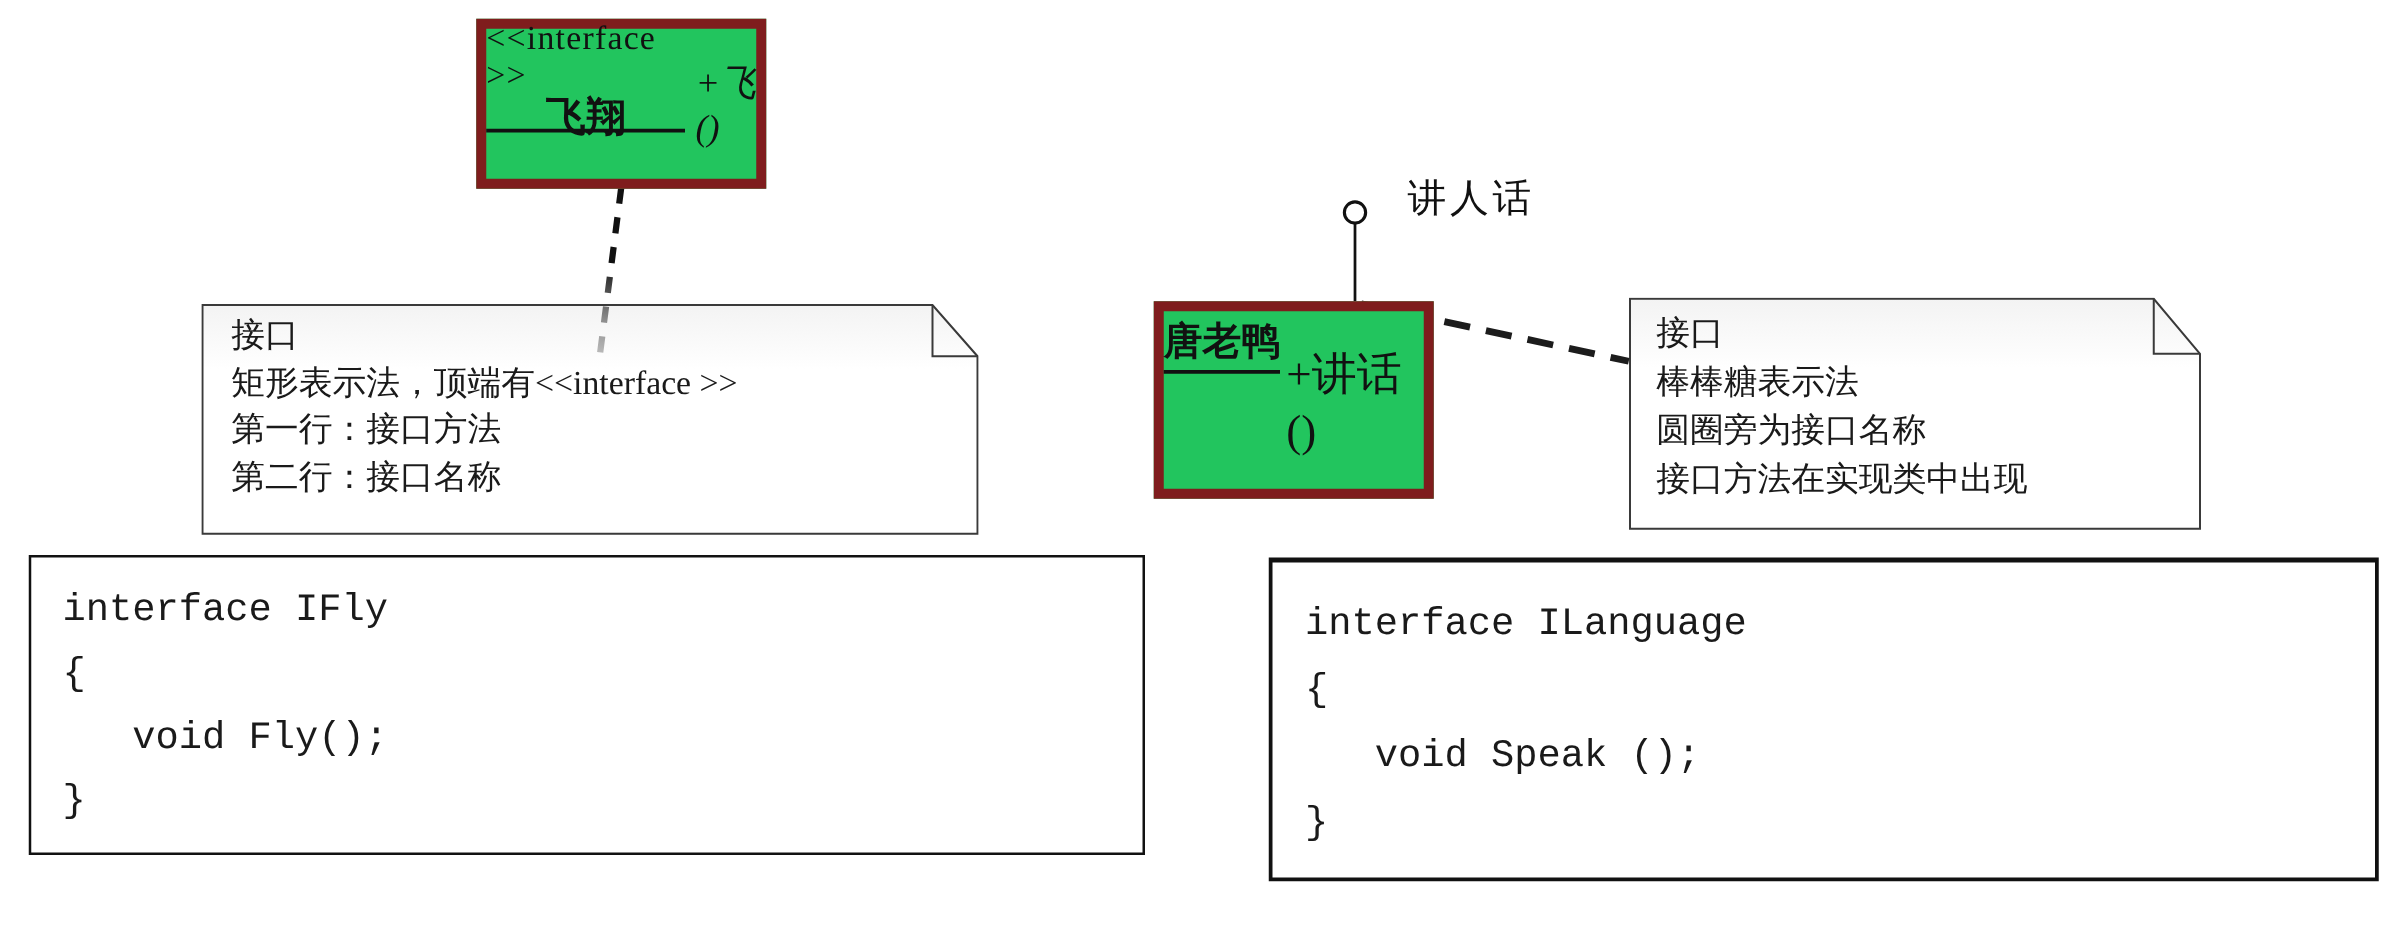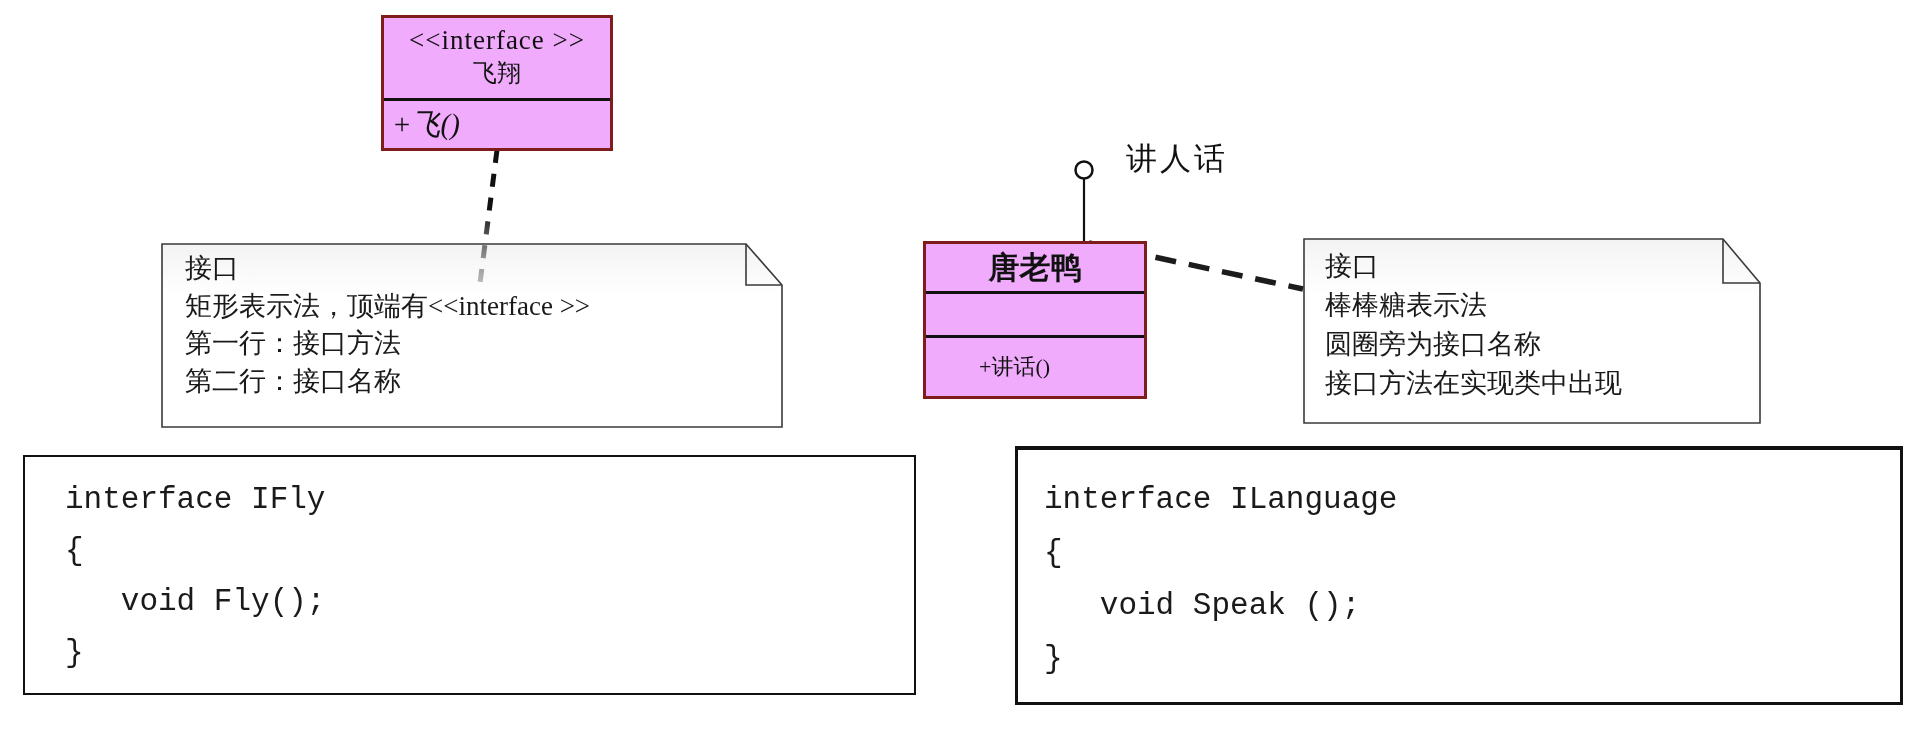--- a/index.html
+++ b/index.html
@@ -10,58 +10,57 @@
     background: #ffffff;
     overflow: hidden;
     font-family: "Liberation Serif", "DejaVu Serif", serif;
     color: #111;
   }
   .abs { position: absolute; }
 
   
   .uml-box {
     position: absolute;
-    border: 3px solid #7f1d1d;
-    background: #f0abfc;
+    border: 8px solid #7f1d1d;
+    background: #22c55e;
     box-sizing: border-box;
     display: flex;
-    flex-direction: column;
+    flex-direction: row;
   }
   .uml-box .cmp { box-sizing: border-box; }
   .uml-box .cmp.divided { border-bottom: 3px solid #111; }
 
   .iface-box { left: 381px; top: 15px; width: 232px; height: 136px; }
   .iface-title {
     height: 83px;
     display: flex; flex-direction: column;
     align-items: center; justify-content: center;
   }
   .iface-stereotype { font-size: 27px; line-height: 30px; letter-spacing: 1px; }
-  .iface-name { font-size: 24px; line-height: 36px; font-weight: normal; }
+  .iface-name { font-size: 32px; line-height: 36px; font-weight: bold; }
   .iface-method {
     flex: 1;
     display: flex; align-items: center;
     padding-left: 8px;
     font-size: 29px;
     font-style: italic;
   }
 
   .class-box { left: 923px; top: 241px; width: 224px; height: 158px; }
   .class-title {
     height: 50px;
     display: flex; align-items: center; justify-content: center;
     font-size: 31px; font-weight: bold;
   }
   .class-attrs { height: 44px; }
   .class-method {
     flex: 1;
     display: flex; align-items: center;
     padding-left: 5px;
-    font-size: 22px;
-    margin-left: 48px;
+    font-size: 36px;
   }
 
   
   .lollipop-label {
     left: 1126px; top: 138px;
     font-size: 31px;
     letter-spacing: 3px;
   }
 
   
@@ -82,23 +81,23 @@
   .code-box {
     position: absolute;
     background: #fff;
     box-sizing: border-box;
     font-family: "Liberation Mono", "DejaVu Sans Mono", monospace;
     font-size: 31px;
     color: #1a1a1a;
   }
   .code-box div { white-space: pre; }
   .code-left {
-    left: 23px; top: 455px; width: 893px; height: 240px;
+    left: 23px; top: 444px; width: 893px; height: 240px;
     border: 2px solid #111;
-    padding: 17px 0 0 40px;
+    padding: 17px 0 0 25px;
     line-height: 51px;
   }
   .code-right {
     left: 1015px; top: 446px; width: 888px; height: 259px;
     border: 3px solid #111;
     border-top-width: 4px;
     padding: 23px 0 0 26px;
     line-height: 53px;
   }
 

